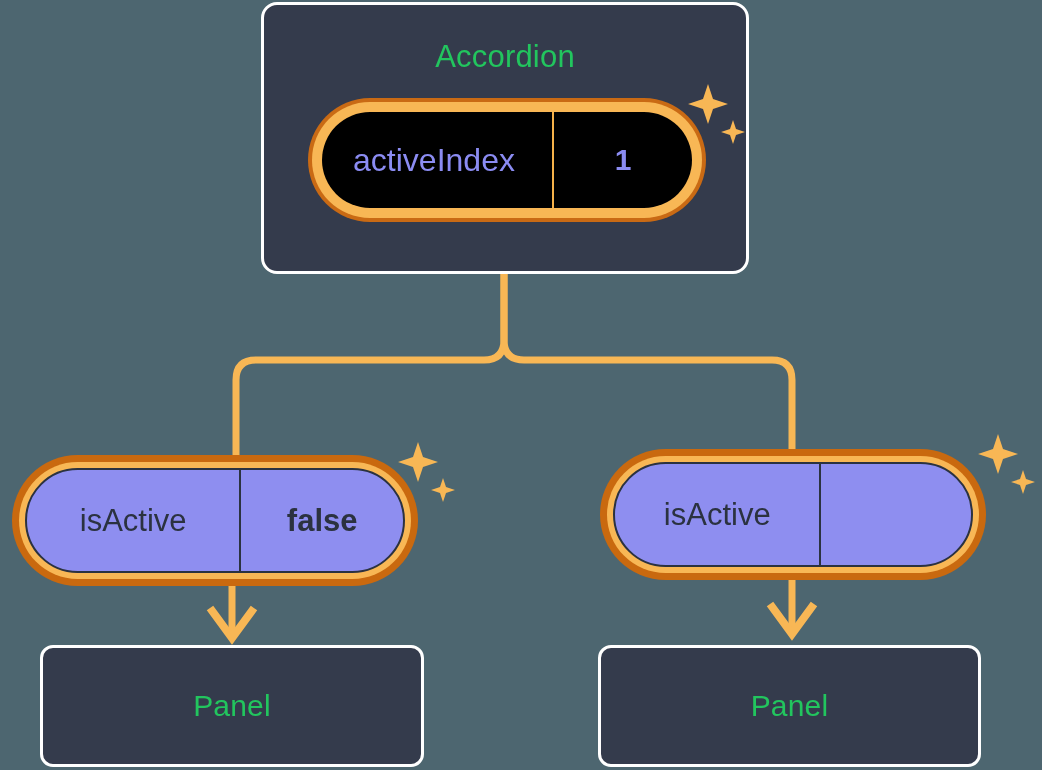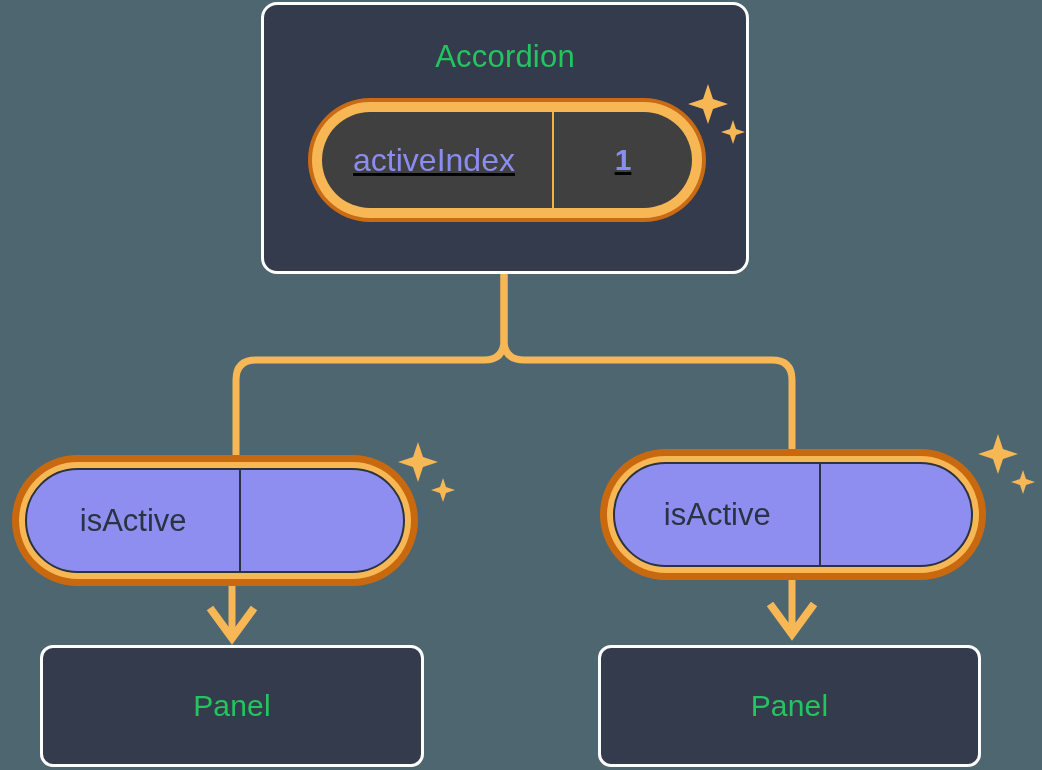--- a/index.html
+++ b/index.html
@@ -108,23 +108,22 @@
     padding: 4px;
   }
   #pill-active-index .ring-mid {
     width: 100%;
     height: 100%;
     border-radius: 999px;
     background: #f8b755;
     padding: 10px;
   }
   #pill-active-index .pill-inner {
-    background: #404040;
-    border-radius: 999px;
-    text-decoration: underline;
+    background: #000000;
+    border-radius: 999px;
   }
   #pill-active-index .pill-key {
     flex: 0 0 232px;
     color: #8b8cf2;
     font-size: 32px;
     font-weight: 400;
     border-right: 2px solid #f5b14a;
     padding-right: 6px;
   }
   #pill-active-index .pill-val {
@@ -225,20 +224,21 @@
 
   <svg id="sparkles-top" class="sparkle-group" viewBox="0 0 62 68">
     <path d="M22 2 L27 17 L42 22 L27 27 L22 42 L17 27 L2 22 L17 17 Z" fill="#f8b755"></path>
     <path d="M47 38 L50 47 L59 50 L50 53 L47 62 L44 53 L35 50 L44 47 Z" fill="#f8b755"></path>
   </svg>
 
   <div id="pill-is-active-false" class="pill pill-bool">
     <div class="ring-mid">
       <div class="pill-inner">
         <span class="pill-key">isActive</span>
+        <span class="pill-val">false</span>
       </div>
     </div>
   </div>
 
   <svg id="sparkles-left" class="sparkle-group" viewBox="0 0 62 68">
     <path d="M22 2 L27 17 L42 22 L27 27 L22 42 L17 27 L2 22 L17 17 Z" fill="#f8b755"></path>
     <path d="M47 38 L50 47 L59 50 L50 53 L47 62 L44 53 L35 50 L44 47 Z" fill="#f8b755"></path>
   </svg>
 
   <div id="panel-left" class="node-box panel-box">

